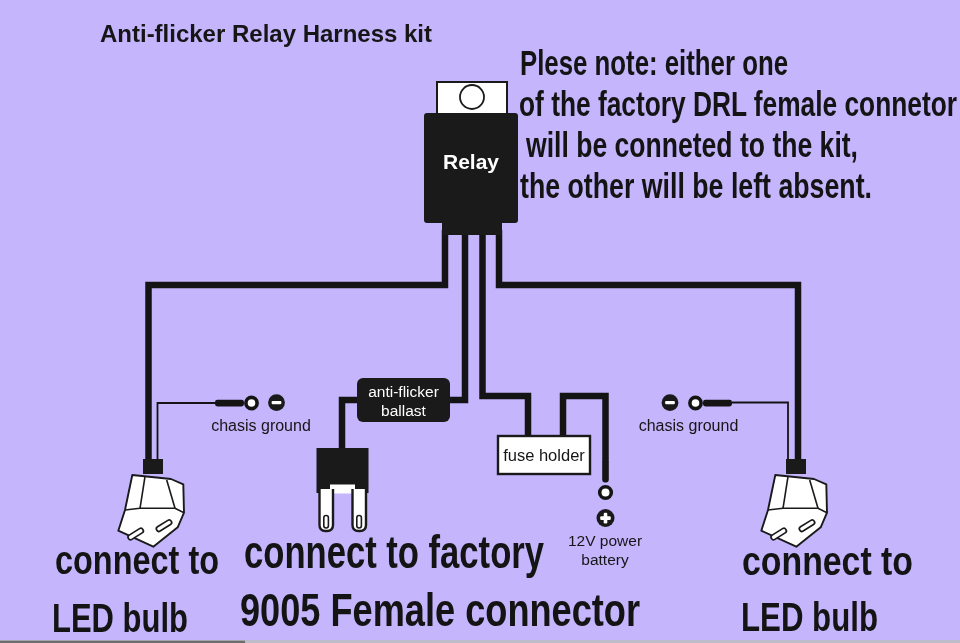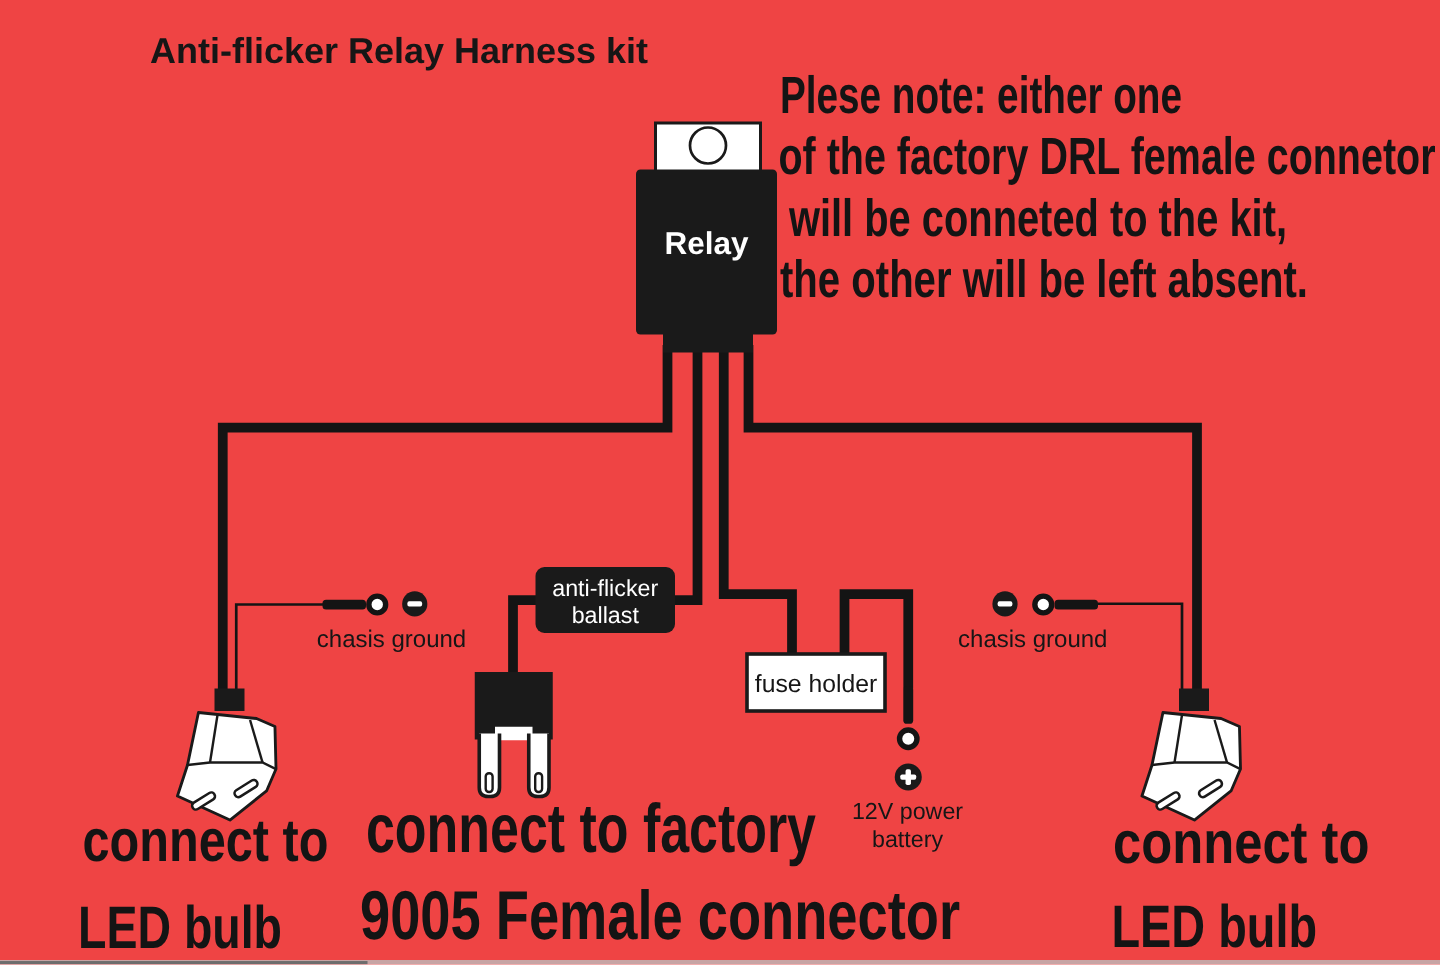--- a/index.html
+++ b/index.html
@@ -8,21 +8,21 @@
     background: #ffffff;
     width: 960px;
     height: 643px;
     overflow: hidden;
     font-family: "Liberation Sans", sans-serif;
   }
   .stage {
     position: relative;
     width: 960px;
     height: 643px;
-    background: #ef4444;
+    background: #c4b5fd;
     text-decoration: underline;
   }
   svg { display: block; }
   text { user-select: none; }
   .lbl { font-family: "Liberation Sans", sans-serif; fill: #161616; }
   .stylized { font-family: "Liberation Sans", sans-serif; font-weight: bold; fill: #141414; }
   .white-lbl { font-family: "Liberation Sans", sans-serif; fill: #ffffff; }
 </style>
 </head>
 <body>

